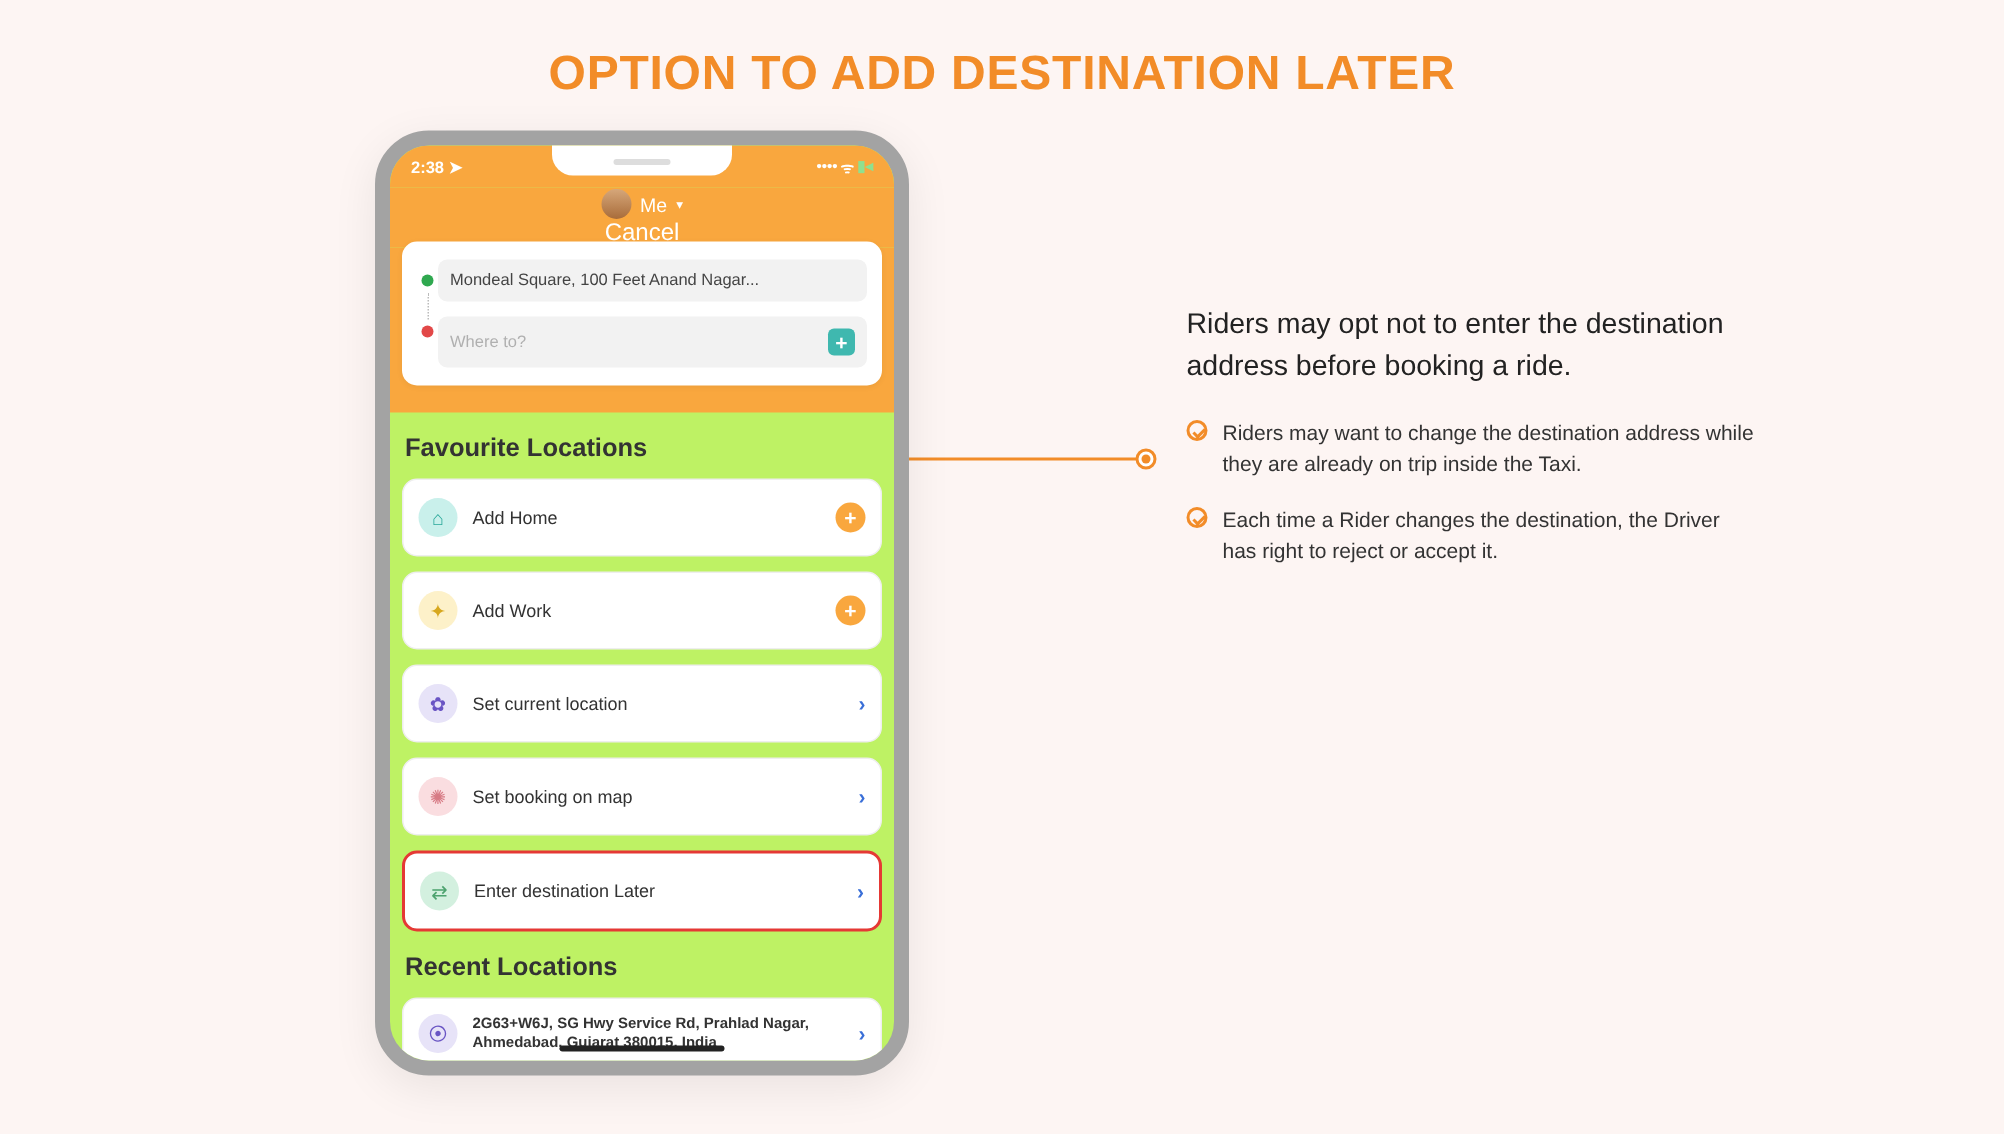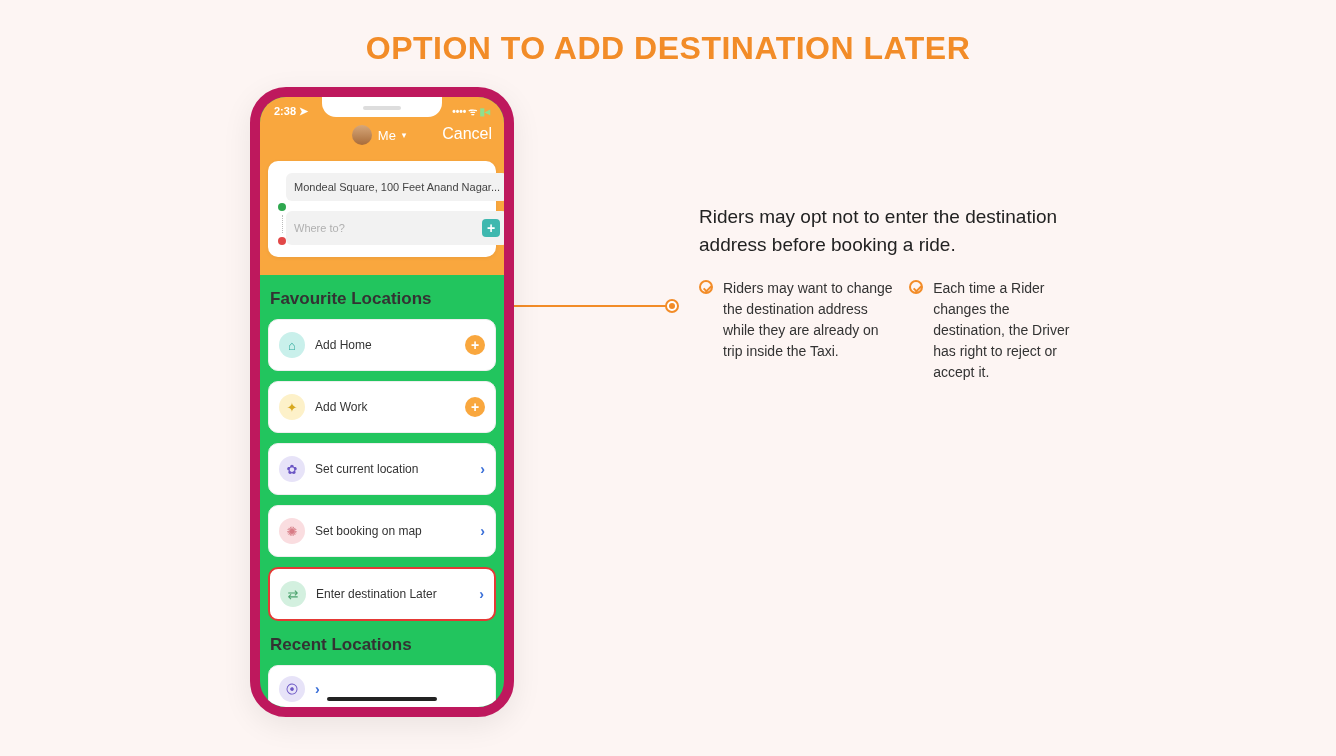--- a/index.html
+++ b/index.html
@@ -21,28 +21,28 @@
 
 .main-area {
   display: flex;
   align-items: flex-start;
   margin-top: 20px;
   padding-left: 250px;
 }
 
 
 .phone {
-  width: 264px;
+  width: 356px;
   height: 630px;
-  background: #22c55e;
+  background: #bef264;
   border-radius: 36px;
   box-shadow: 0 8px 30px rgba(0,0,0,0.08);
   overflow: hidden;
   position: relative;
-  border: 10px solid #be185d;
+  border: 10px solid #a3a3a3;
 }
 .notch {
   position: absolute;
   top: -2px; left: 50%;
   transform: translateX(-50%);
   width: 120px; height: 22px;
   background: #fff;
   border-bottom-left-radius: 14px;
   border-bottom-right-radius: 14px;
   z-index: 5;
@@ -66,23 +66,24 @@
   color: #fff;
   font-weight: 600;
 }
 .status-icons { display: flex; gap: 2px; align-items: center; }
 .status-icons span { font-size: 10px; }
 
 .header {
   background: #f9a73e;
   height: 40px;
   display: flex;
-  align-items: flex-start;
+  align-items: center;
   justify-content: space-between;
   padding: 0 12px;
+  flex-direction: column;
 }
 .header-user {
   display:flex;
   align-items:center;
   gap:6px;
   margin-left:auto;
   margin-right:auto;
   position:relative;
   left: 0px;
 }
@@ -110,21 +111,20 @@
   background:#f9a73e;
   padding-bottom: 14px;
   margin-bottom: 0;
   border-bottom-left-radius: 0;
 }
 .route-dot { width:8px; height:8px; border-radius:50%; flex-shrink:0; }
 .dot-green { background:#2fa84f; }
 .dot-red { background:#e24848; }
 .search-card-inner {
   display:flex;
-  align-items:flex-end;
 }
 .route-col-wrapper {
   display:flex;
   flex-direction:column;
   align-items:center;
   padding-top:10px;
   width: 14px;
   gap: 4px;
 }
 .route-dots-between {
@@ -262,21 +262,21 @@
 .main-desc {
   font-size: 19px;
   line-height: 1.45;
   color:#222;
   font-weight:400;
 }
 .bullets {
   margin-top: 20px;
   list-style:none;
   display:flex;
-  flex-direction:row;
+  flex-direction:column;
   gap: 16px;
 }
 .bullets li {
   display:flex;
   gap:10px;
   font-size:14px;
   color:#333;
   line-height:1.5;
 }
 .check {
@@ -377,20 +377,21 @@
         <span class="loc-label">Enter destination Later</span>
         <span class="chev-right">›</span>
       </div>
     </div>
 
     <div class="section-heading">Recent Locations</div>
 
     <div class="loc-list">
       <div class="recent-row">
         <span class="loc-icon ic-purple">⦿</span>
+        <span class="recent-label">2G63+W6J, SG Hwy Service Rd, Prahlad Nagar, Ahmedabad, Gujarat 380015, India</span>
         <span class="chev-right">›</span>
       </div>
     </div>
 
     <div class="home-ind"></div>
   </div>
 
   <div class="connector"></div>
   <div class="connector-dot">
     <div class="connector-dot-inner"></div>

